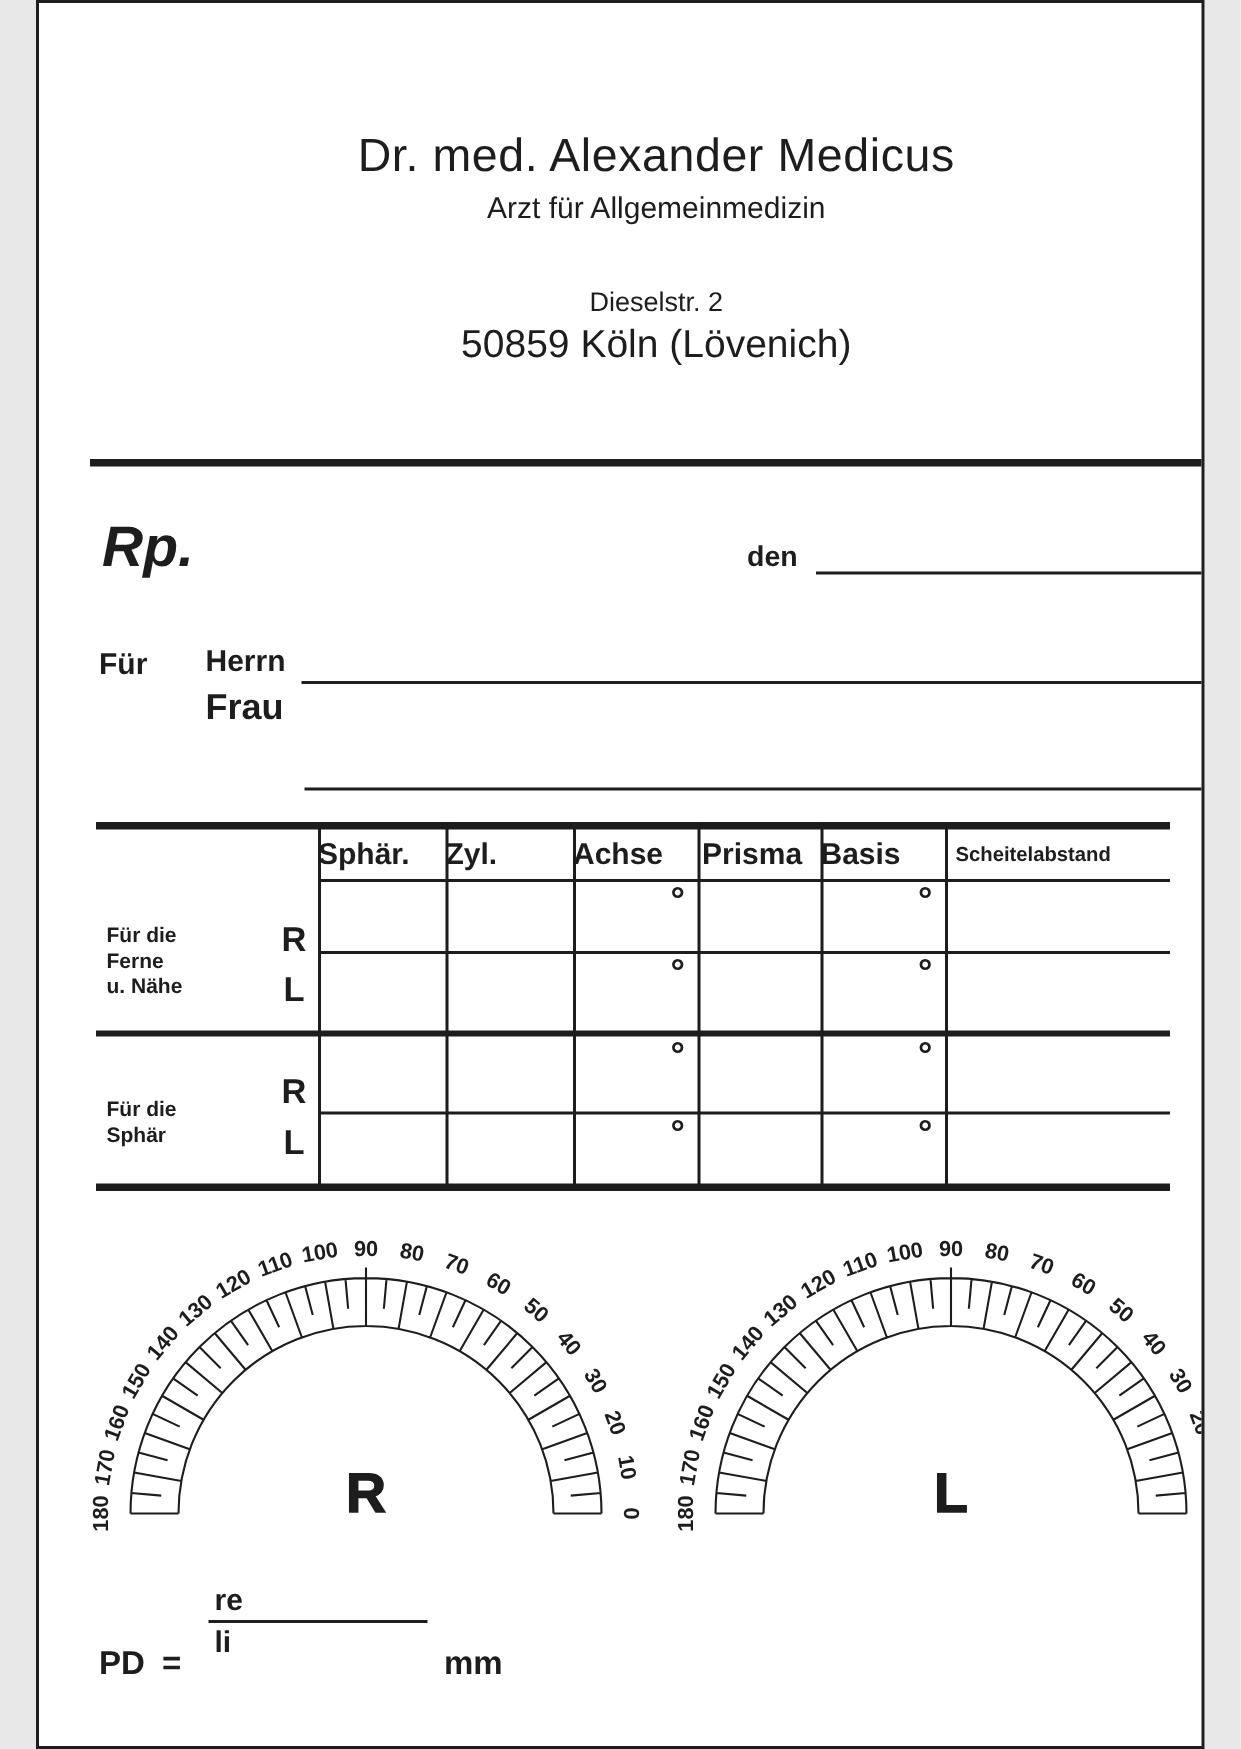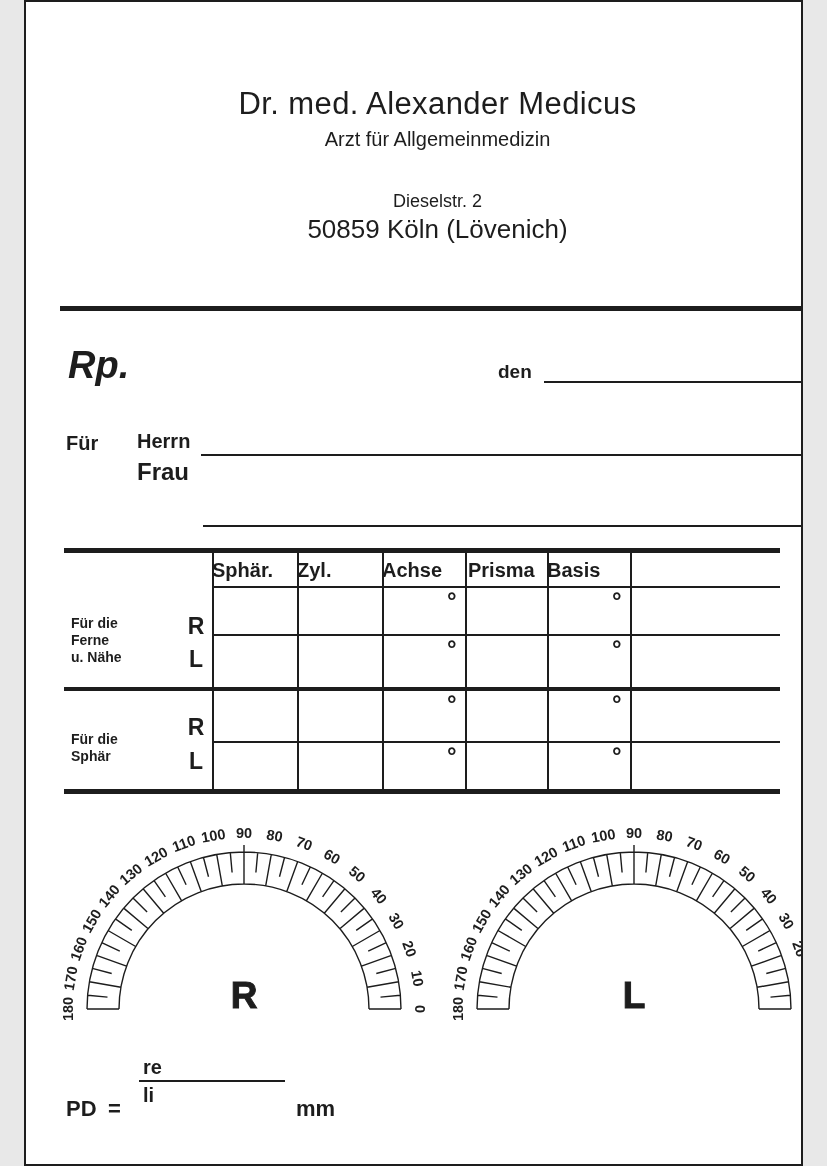--- a/index.html
+++ b/index.html
@@ -71,20 +71,21 @@
   <div class="ln" style="left:356px; top:546px; width:2px; height:246px;"></div>
   <div class="ln" style="left:439px; top:546px; width:2px; height:246px;"></div>
   <div class="ln" style="left:521px; top:546px; width:2px; height:246px;"></div>
   <div class="ln" style="left:604px; top:546px; width:2px; height:246px;"></div>
 
   <div class="colhead" style="left:186px; width:85px;">Sphär.</div>
   <div class="colhead" style="left:271px; width:85px;">Zyl.</div>
   <div class="colhead" style="left:356px; width:83px;">Achse</div>
   <div class="colhead" style="left:422px; width:82px;margin-left:20px;">Prisma</div>
   <div class="colhead" style="left:521px; width:83px;">Basis</div>
+  <div class="colhead small" style="left:604px; width:150px;">Scheitelabstand</div>
 
   <div class="grplabel" style="top:613px;">
     <div>Für die</div>
     <div>Ferne</div>
     <div>u. Nähe</div>
   </div>
   <div class="grplabel" style="top:729px;">
     <div>Für die</div>
     <div>Sphär</div>
   </div>

